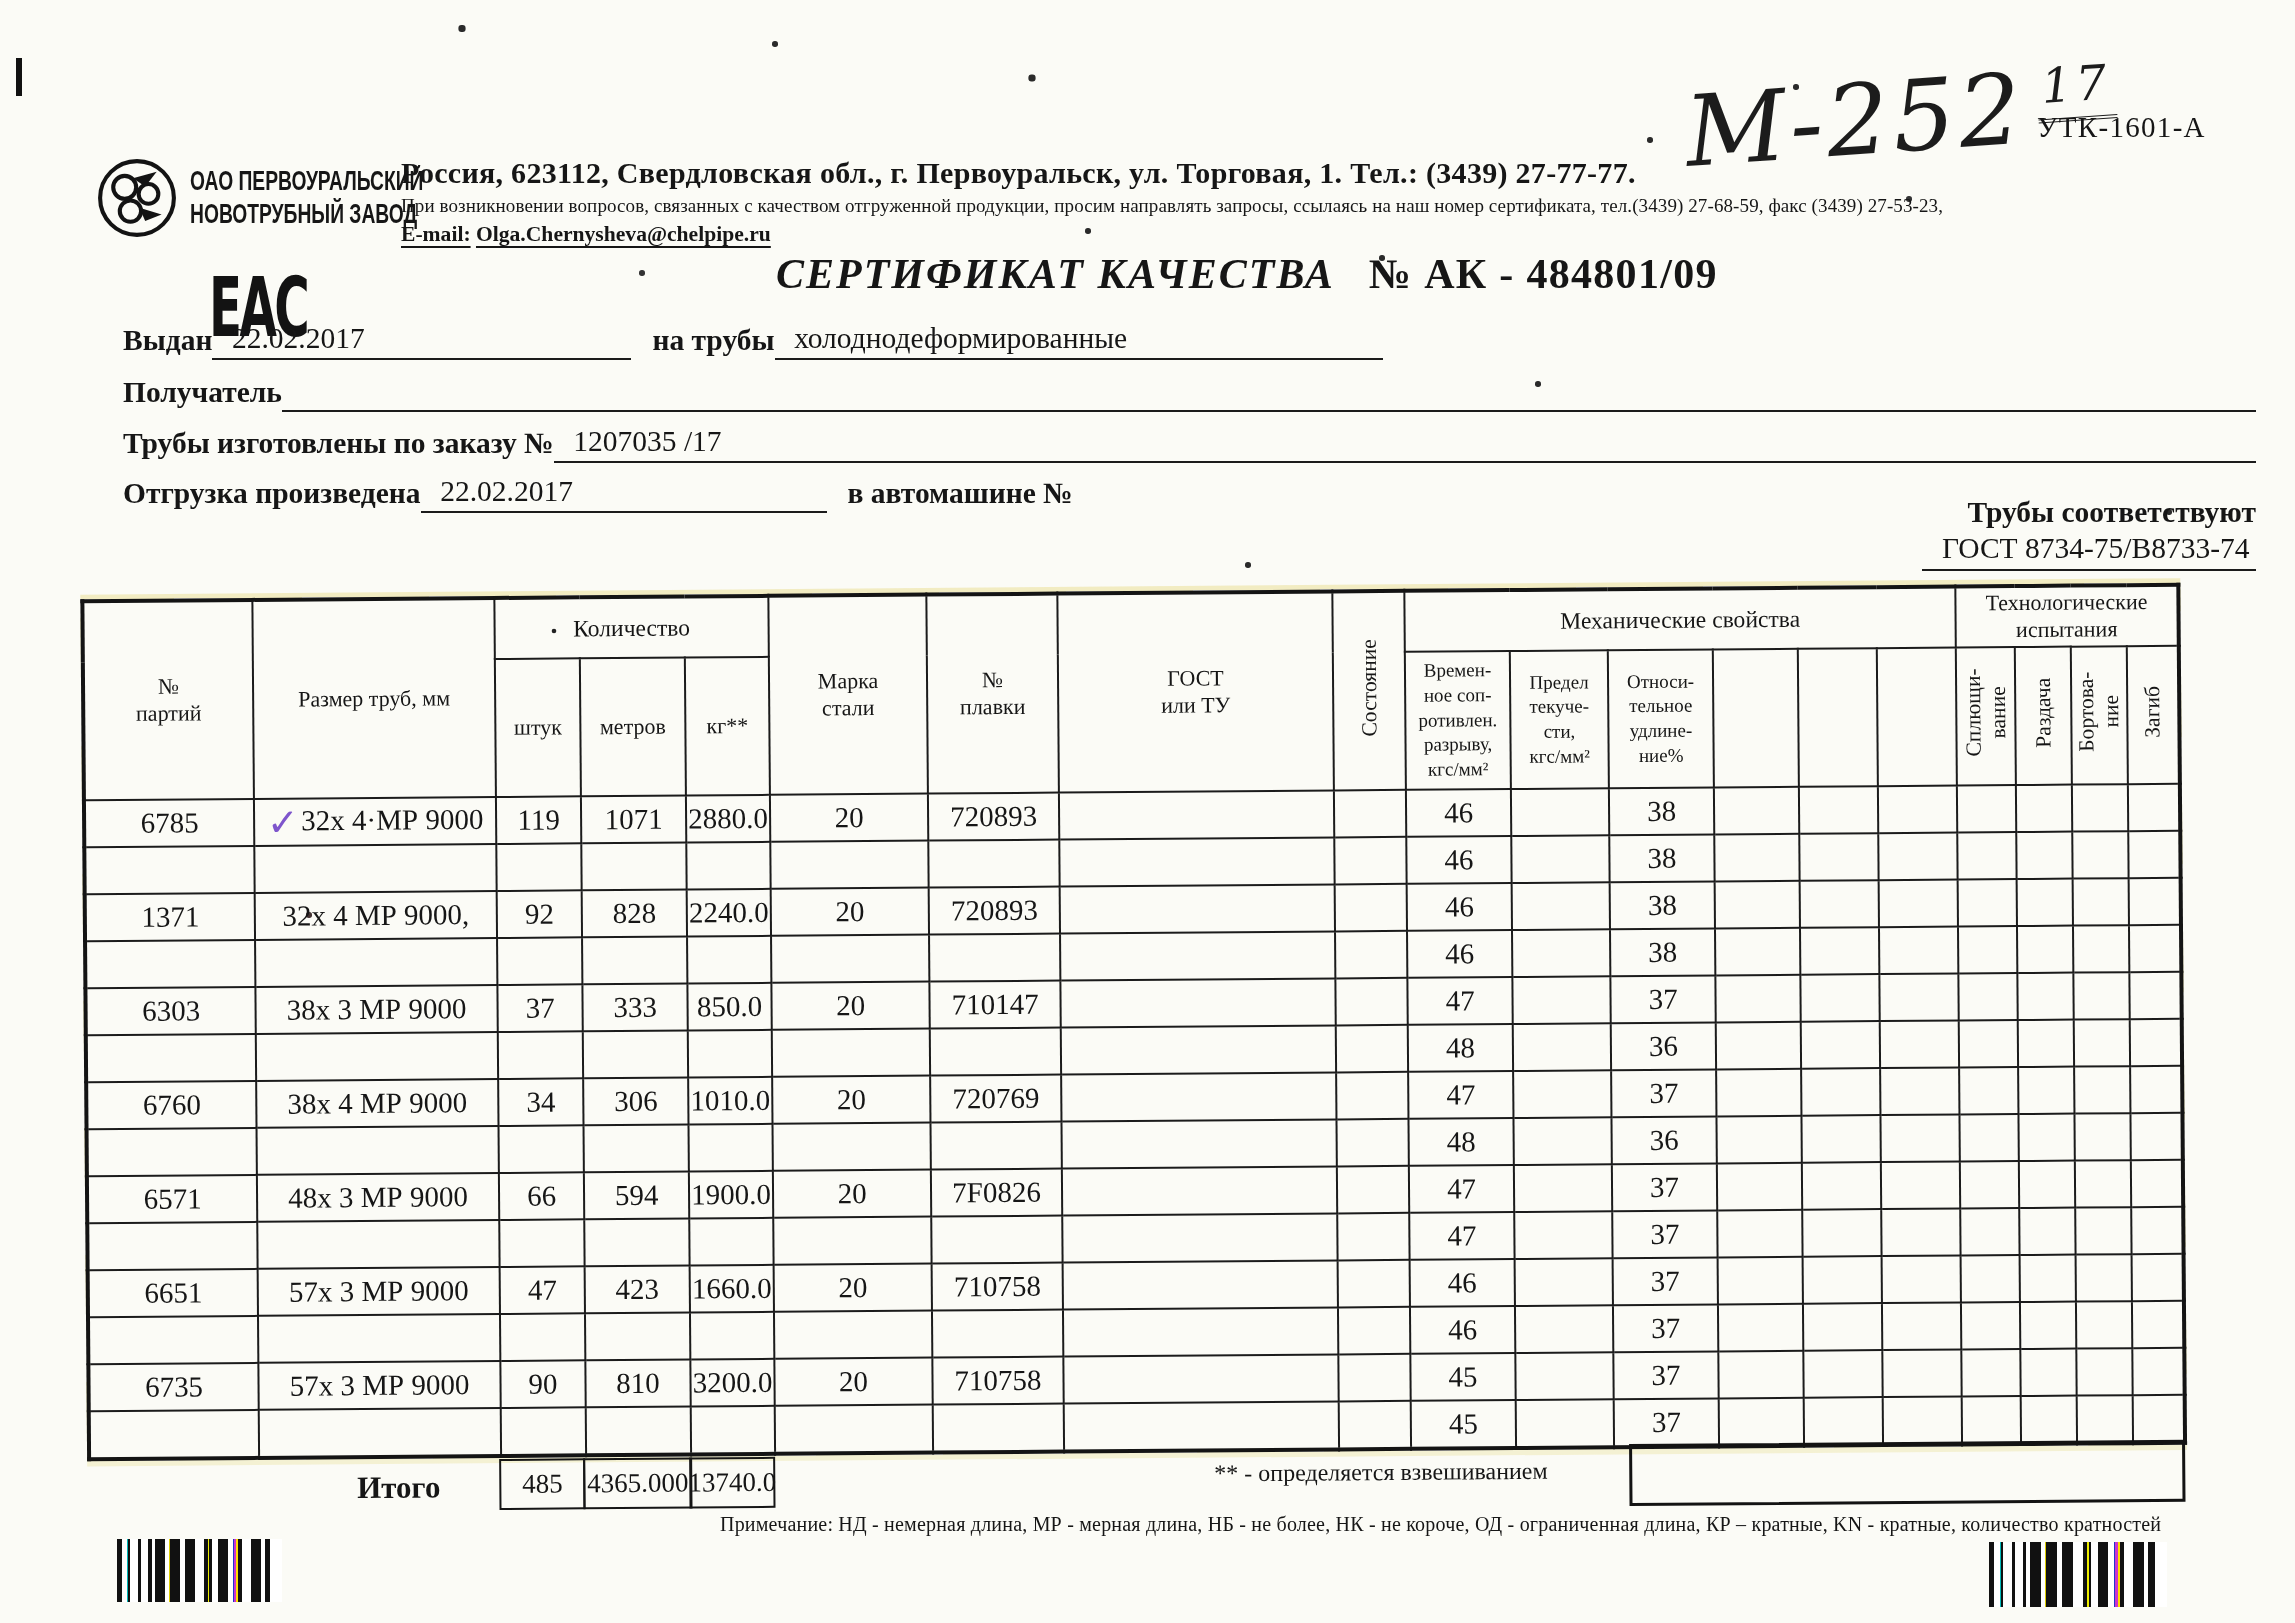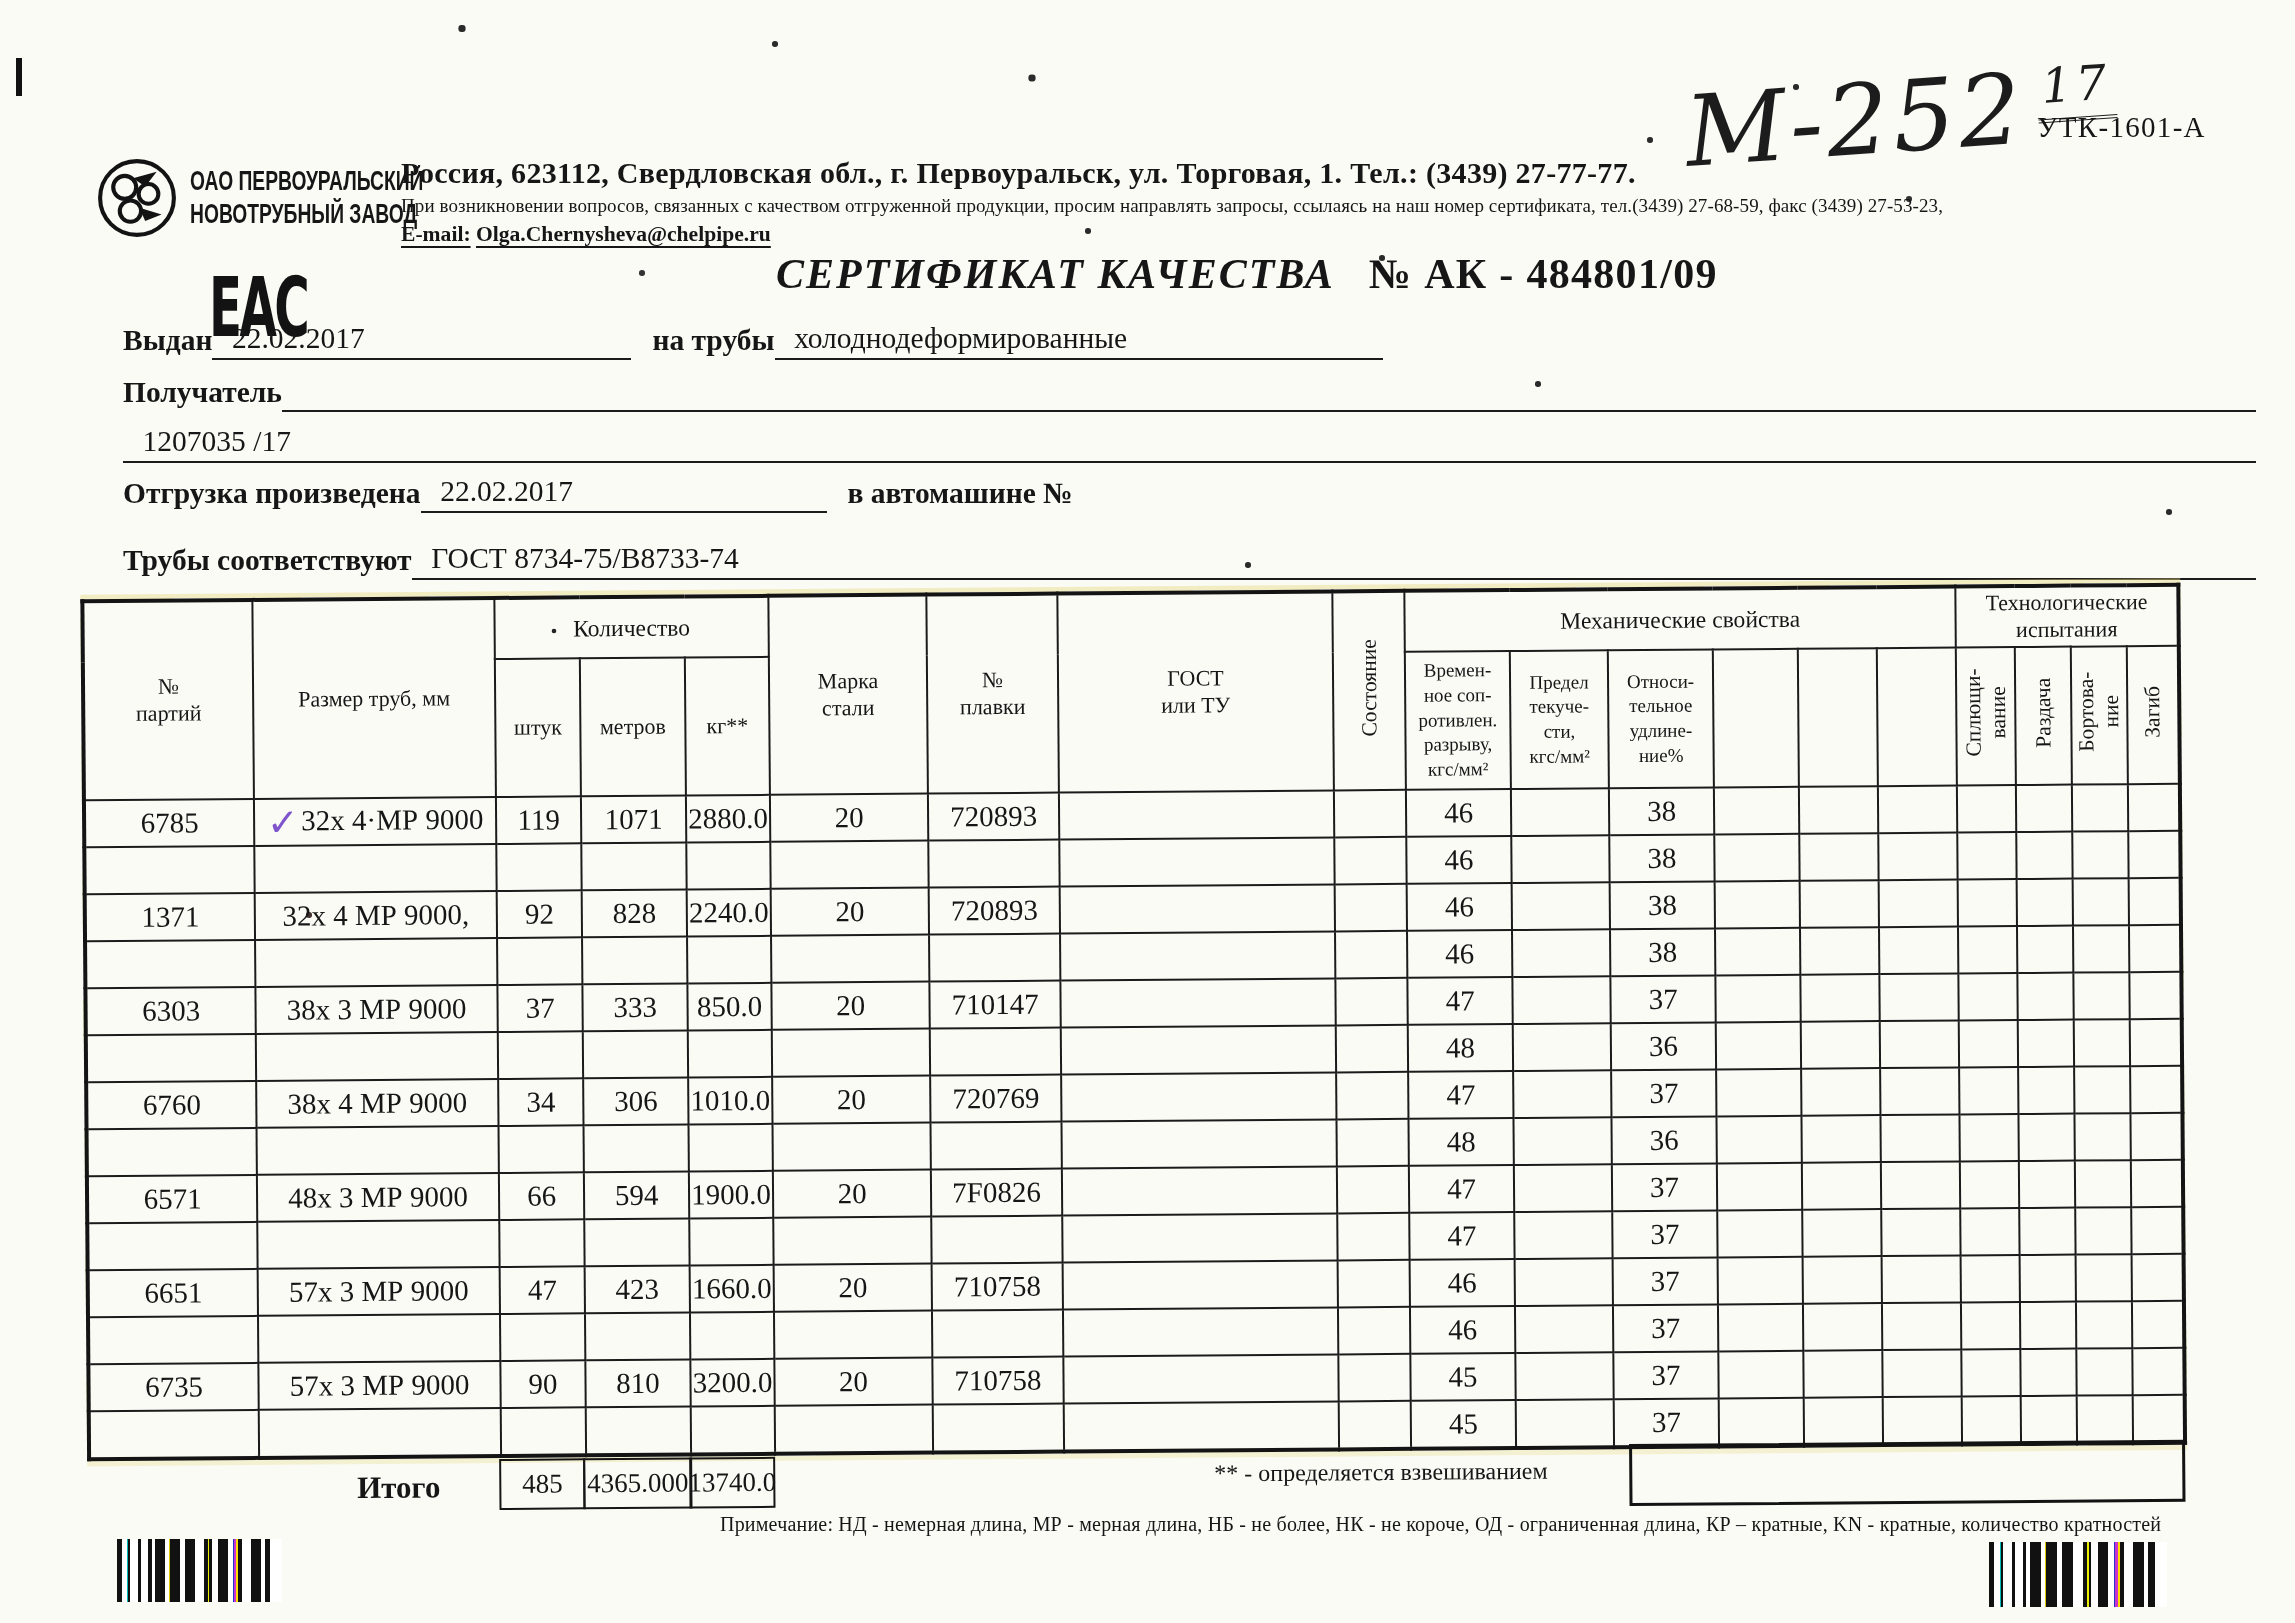--- a/index.html
+++ b/index.html
@@ -130,28 +130,29 @@
     <span class="lbl">Выдан</span>
     <span class="fline" style="width:419px;">22.02.2017</span>
     <span class="lbl ml">на трубы</span>
     <span class="fline grow">холоднодеформированные</span>
   </div>
   <div class="frow" style="left:123px;top:376px;width:2133px;">
     <span class="lbl">Получатель</span>
     <span class="fline grow"></span>
   </div>
   <div class="frow" style="left:123px;top:425px;width:2133px;">
+    <span class="lbl">Трубы изготовлены по заказу №</span>
     <span class="fline grow">1207035  /17</span>
   </div>
   <div class="frow" style="left:123px;top:475px;width:2133px;">
     <span class="lbl">Отгрузка произведена</span>
     <span class="fline" style="width:406px;">22.02.2017</span>
     <span class="lbl ml">в автомашине №</span>
   </div>
-  <div class="frow" style="left:123px;top:542px;width:2133px;">
+  <div class="frow" style="left:123px;top:496px;width:2133px;flex-direction:column;">
     <span class="lbl">Трубы соответствуют</span>
     <span class="fline grow">ГОСТ 8734-75/В8733-74</span>
   </div>
 
   <div class="abs tblwrap">
     <table>
       <colgroup>
         <col style="width:170px">
           <col style="width:242px">
           <col style="width:85px">

